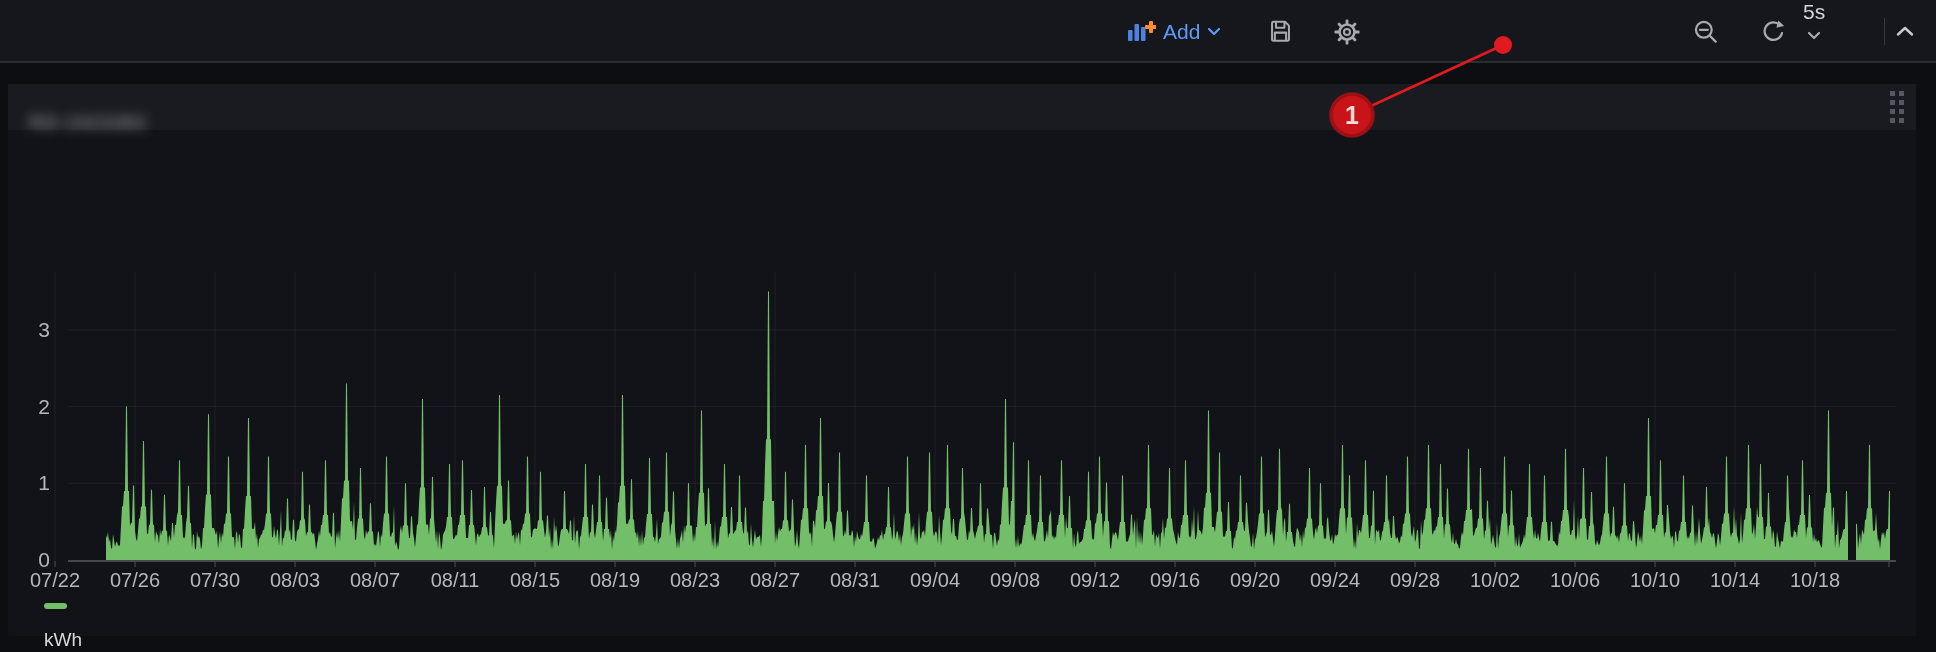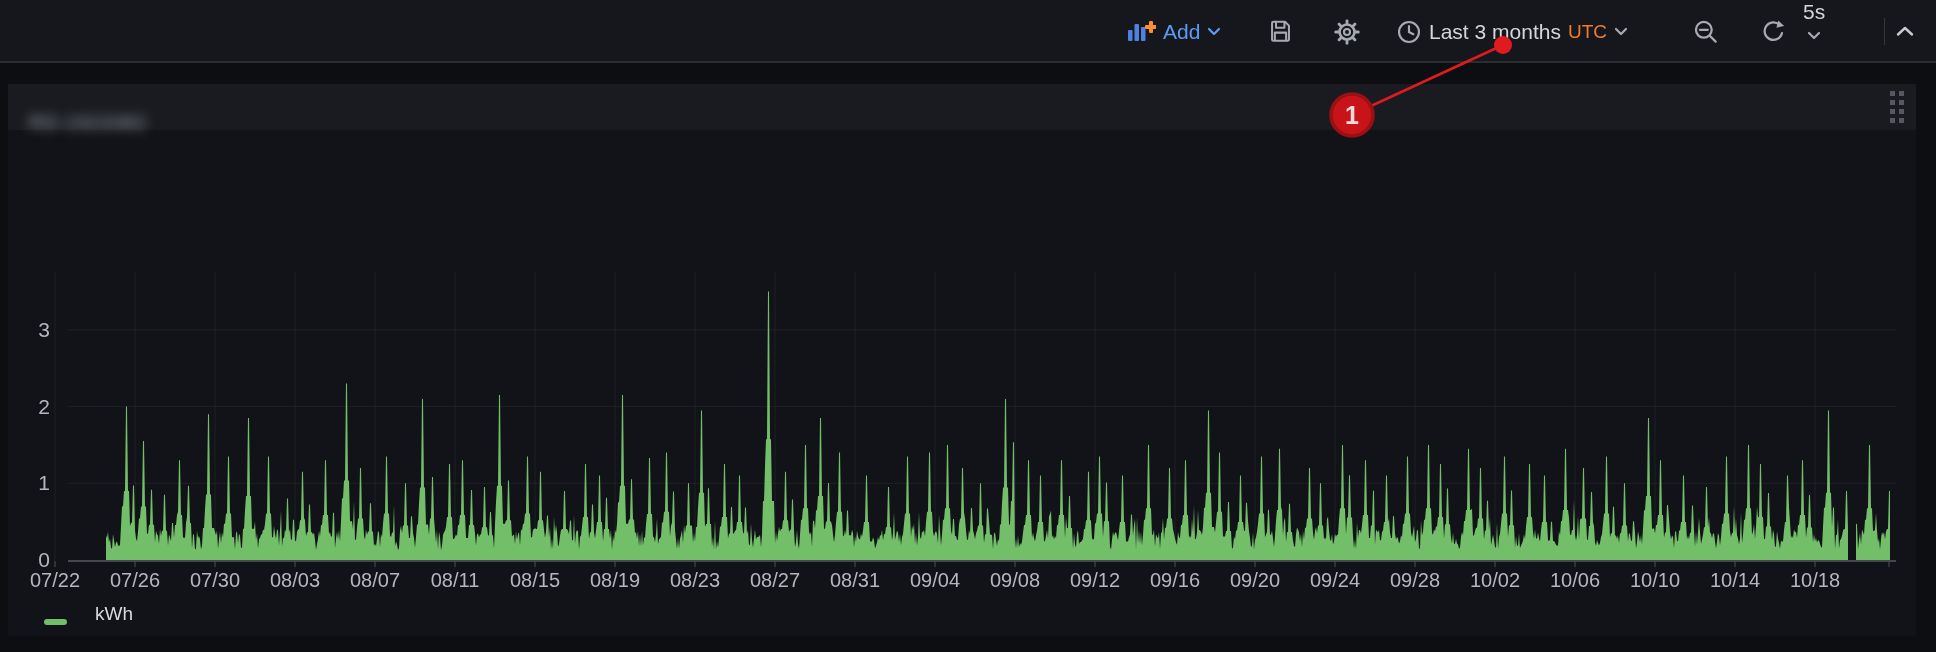--- a/index.html
+++ b/index.html
@@ -38,21 +38,21 @@
   .grip {
     position:absolute; left:1889px; top:90px; width:26px; height:38px;
     display:grid; grid-template-columns:5px 5px; grid-auto-rows:5px;
     gap:4px; cursor:grab; padding:1px;
   }
   .grip span { background:#55585e; width:5px; height:5px; display:block; }
   
   #chart-svg { position:absolute; left:0; top:0; pointer-events:none; }
   #chart-svg .plot-hit { pointer-events:auto; cursor:crosshair; }
   
-  .legend { position:absolute; left:44px; top:603px; display:flex; align-items:flex-end; gap:28px; cursor:pointer; }
+  .legend { position:absolute; left:44px; top:603px; display:flex; align-items:flex-start; gap:20px; cursor:pointer;flex-direction:column; }
   .legend-swatch { width:23px; height:6px; border-radius:3px; }
   .legend-label { font-size:19px; color:#d8d9db; }
   
   #annot-svg { position:absolute; left:0; top:0; pointer-events:none; z-index:50; }
 </style>
 </head>
 <body>
 
 <div class="toolbar">
 
@@ -96,35 +96,20 @@
           <rect x="10.8" y="18.4" width="2.4" height="4.4" rx="1" transform="rotate(90 12 12)"></rect>
           <rect x="10.8" y="1.2" width="2.4" height="4.4" rx="1" transform="rotate(135 12 12)"></rect>
           <rect x="10.8" y="18.4" width="2.4" height="4.4" rx="1" transform="rotate(135 12 12)"></rect>
         </g>
         <circle cx="12" cy="12" r="6.4" fill="none" stroke="#a7aab0" stroke-width="2.2"></circle>
         <circle cx="12" cy="12" r="2.6" fill="none" stroke="#a7aab0" stroke-width="1.8"></circle>
       </svg>
     </span>
   </div>
 
-  <div class="titem" style="left:1396px;">
-    <span>
-      <svg width="26" height="26" viewBox="0 0 24 24" fill="none" stroke="#a7aab0" stroke-width="2" stroke-linecap="round">
-        <circle cx="12" cy="12" r="9.2"></circle>
-        <polyline points="12,6.5 12,12 16,14"></polyline>
-      </svg>
-    </span>
-    <span class="tp-label">Last 3 months</span>
-    <span class="tp-tz">UTC</span>
-    <span>
-      <svg width="14" height="9" viewBox="0 0 14 9">
-          <polyline points="2,2 7,7 12,2" fill="none" stroke="#a7aab0" stroke-width="2.2" stroke-linecap="round" stroke-linejoin="round"></polyline>
-        </svg>
-    </span>
-  </div>
 
   <div class="titem" style="left:1692px;">
     <span>
       <svg width="27" height="27" viewBox="0 0 24 24" fill="none" stroke="#a7aab0" stroke-width="2" stroke-linecap="round">
         <circle cx="10.5" cy="10.5" r="7"></circle>
         <line x1="7" y1="10.5" x2="14" y2="10.5"></line>
         <line x1="15.8" y1="15.8" x2="21" y2="21"></line>
       </svg>
     </span>
   </div>

